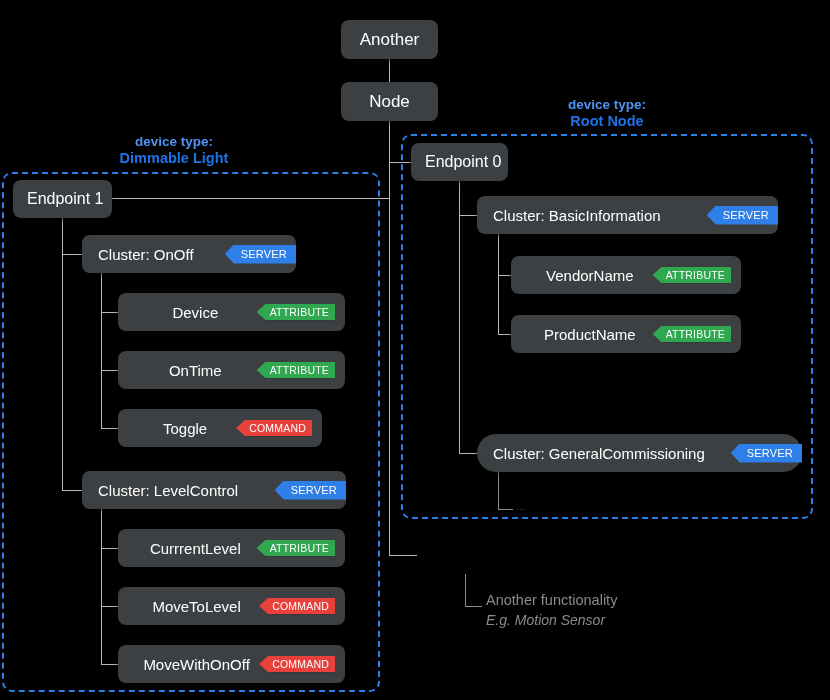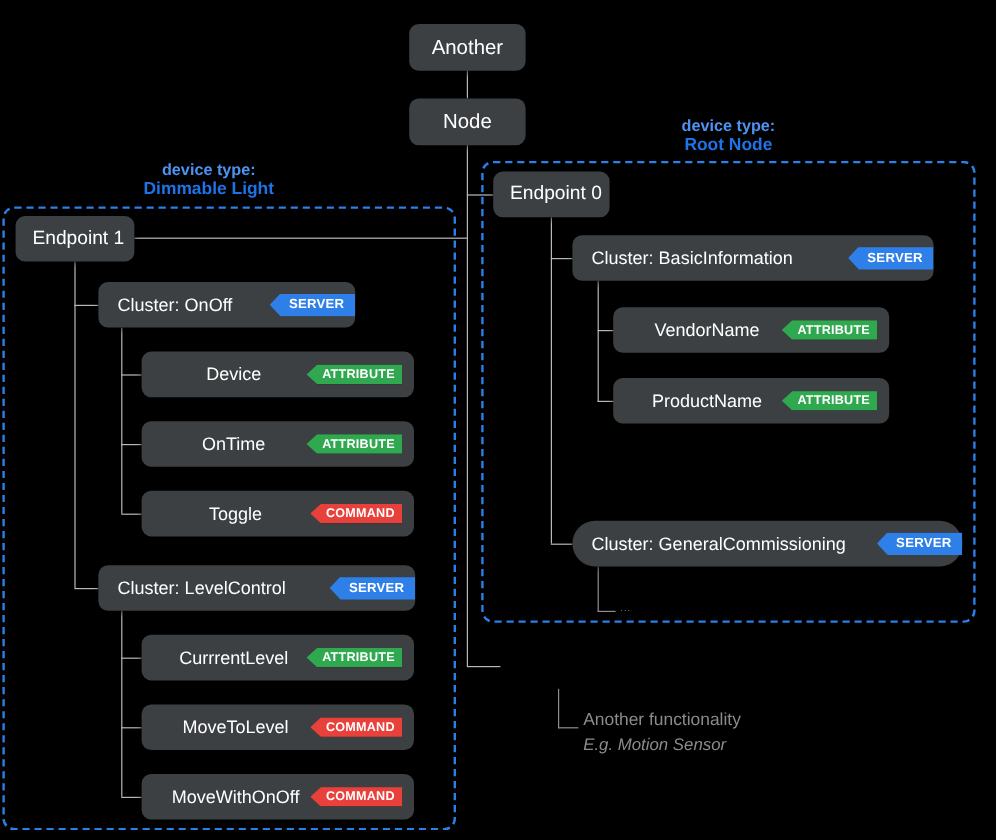--- a/index.html
+++ b/index.html
@@ -71,21 +71,21 @@
     flex: 1;
     text-align: center;
   }
 
   
   .badge {
     position: relative;
     display: inline-block;
     box-sizing: border-box;
     color: #ffffff;
-    font-weight: 700;
+    font-weight: 400;
     letter-spacing: 0.2px;
     line-height: 1;
     white-space: nowrap;
     -webkit-clip-path: polygon(0% 50%, 9px 0%, 100% 0%, 100% 100%, 9px 100%);
     clip-path: polygon(0% 50%, 9px 0%, 100% 0%, 100% 100%, 9px 100%);
     filter: drop-shadow(1px 1px 1px rgba(0,0,0,0.6));
   }
   .badge.server {
     background: #2f7fe8;
     font-size: 11px;
@@ -224,21 +224,21 @@
   <div class="line h" style="left:101px; top:428px; width:17px;"></div>
 
   <div class="card leaf" style="left:118px; top:293px; width:227px; height:38px;">
     <span class="label">Device</span>
     <span class="badge attribute">ATTRIBUTE</span>
   </div>
   <div class="card leaf" style="left:118px; top:351px; width:227px; height:38px;">
     <span class="label">OnTime</span>
     <span class="badge attribute">ATTRIBUTE</span>
   </div>
-  <div class="card leaf" style="left:118px; top:409px; width:227px; height:38px;">
+  <div class="card leaf" style="left:118px; top:409px; width:204px; height:38px;">
     <span class="label">Toggle</span>
     <span class="badge command">COMMAND</span>
   </div>
 
   <div class="card cluster" style="left:82px; top:471px; width:264px; height:38px;">
     <span class="label">Cluster: LevelControl</span>
     <span class="badge server">SERVER</span>
   </div>
 
   <div class="line v" style="left:101px; top:509px; height:155px;"></div>

